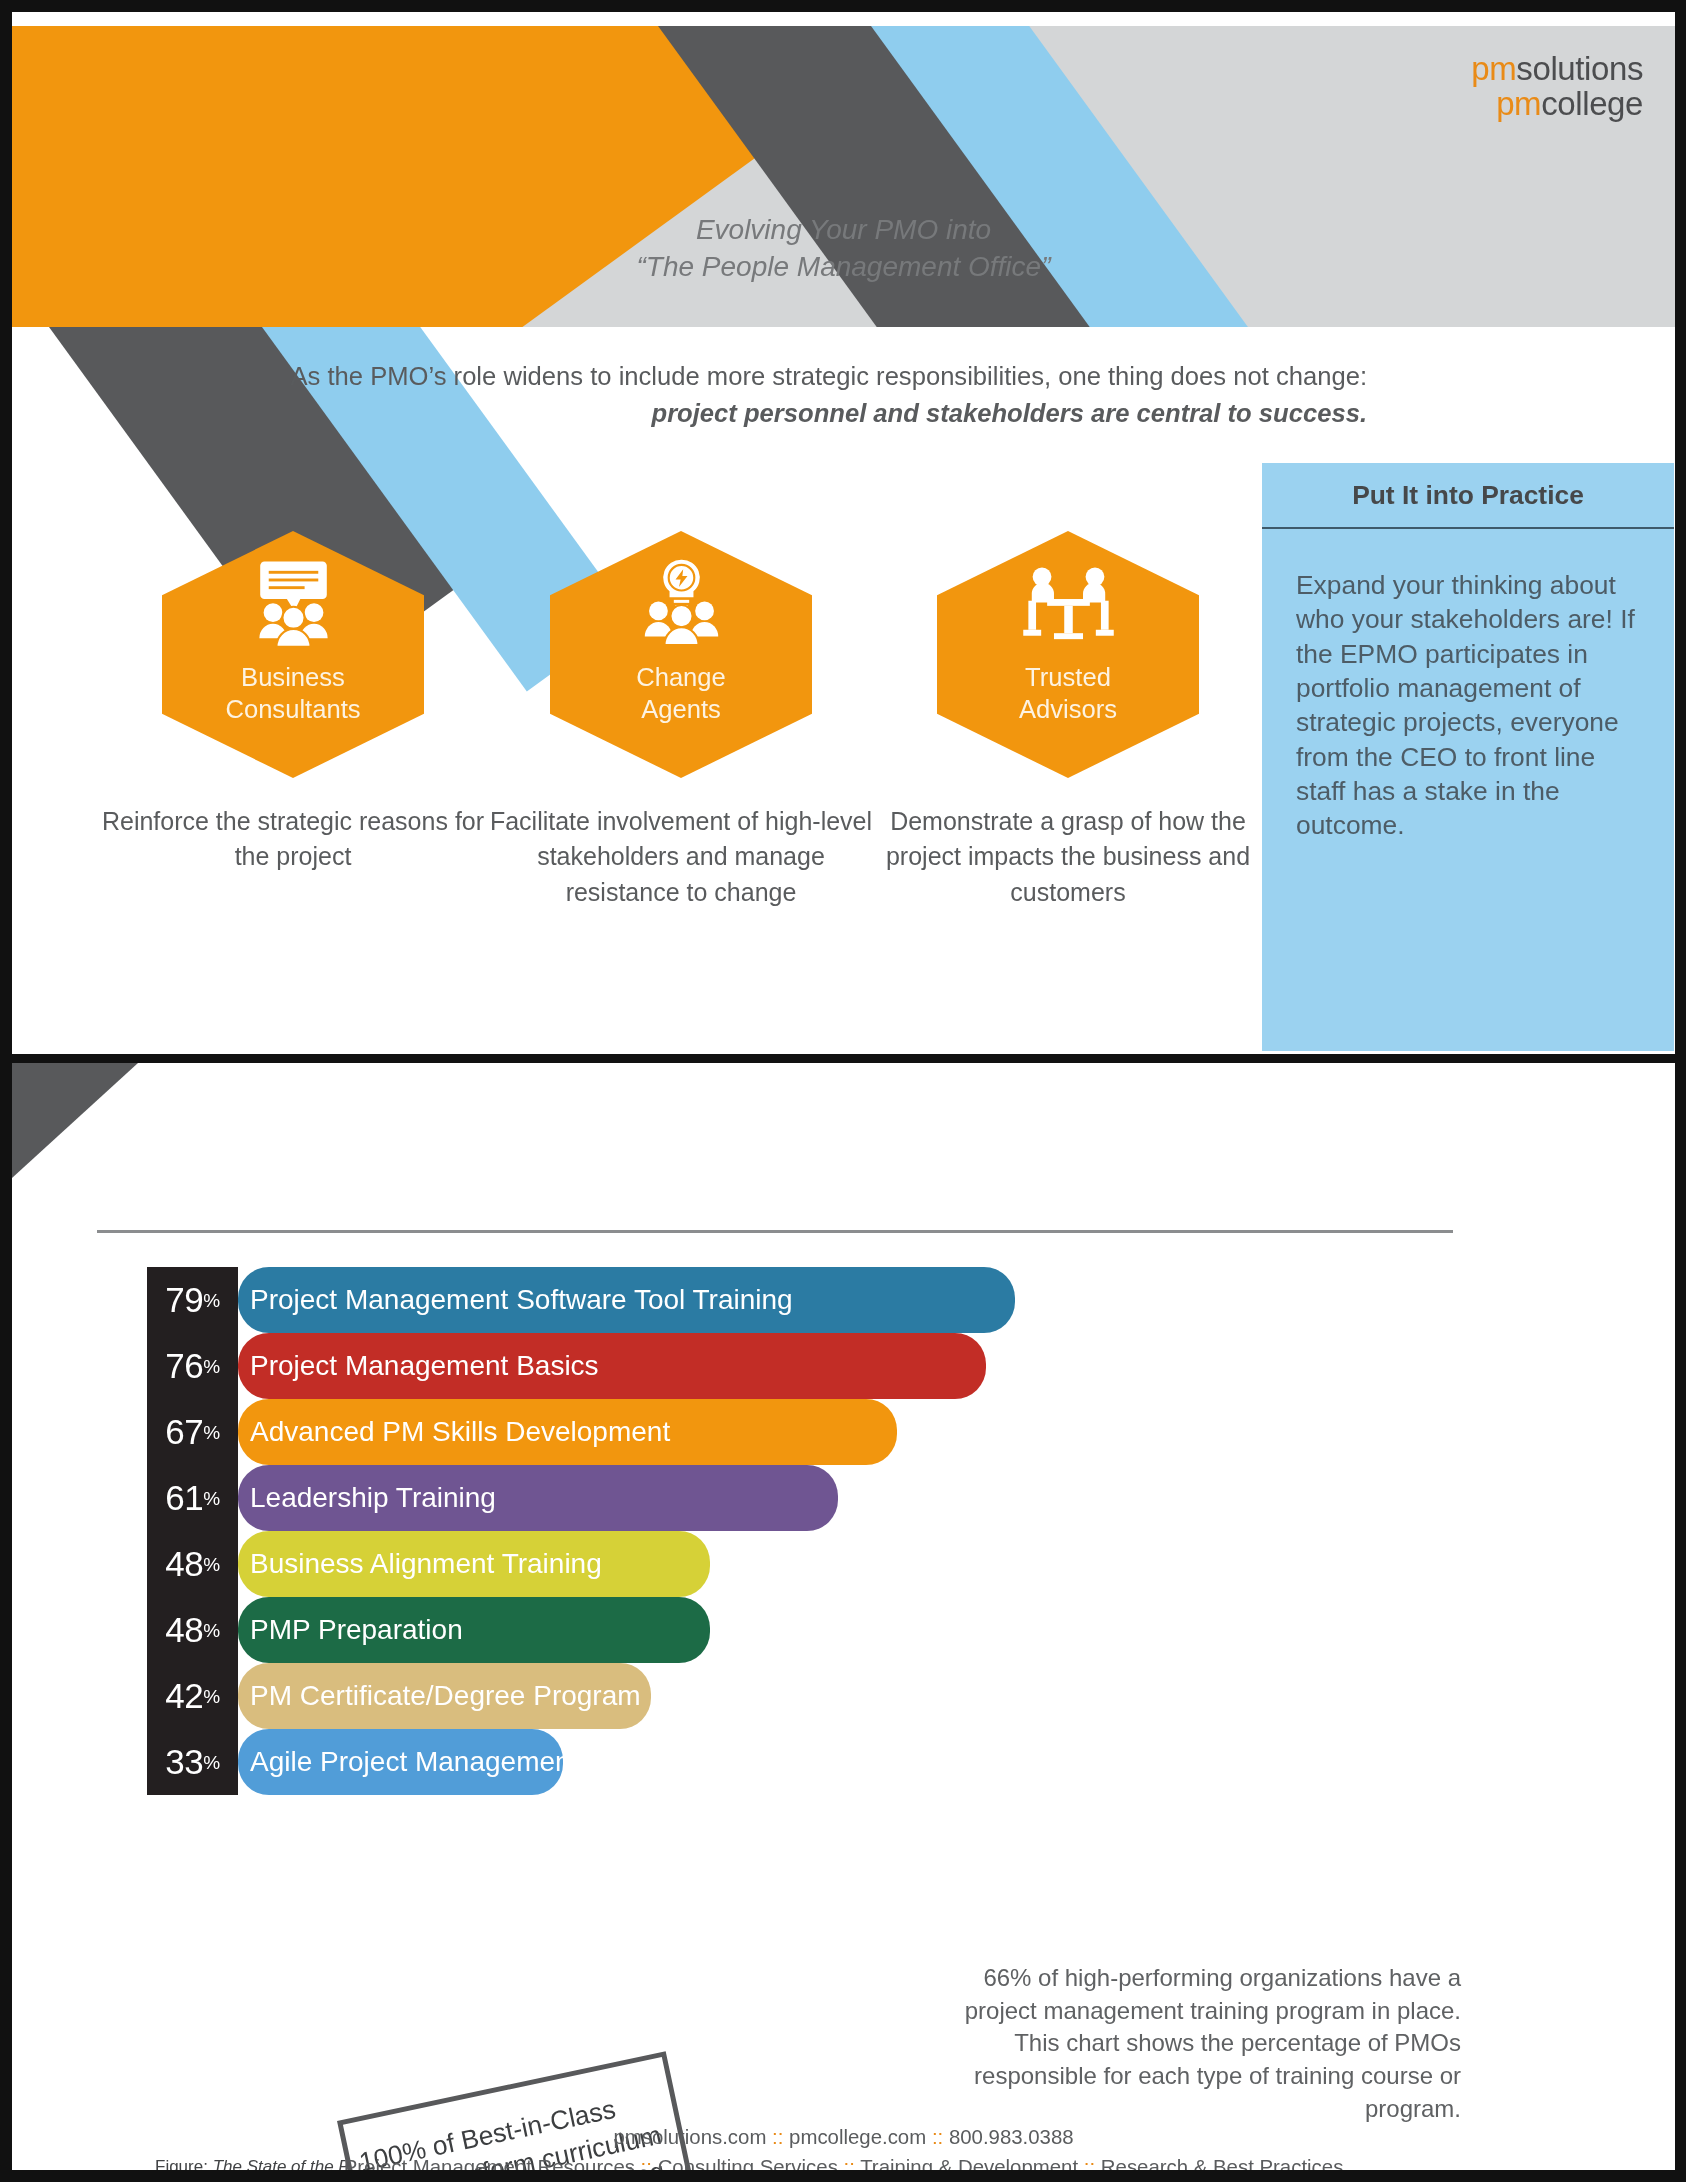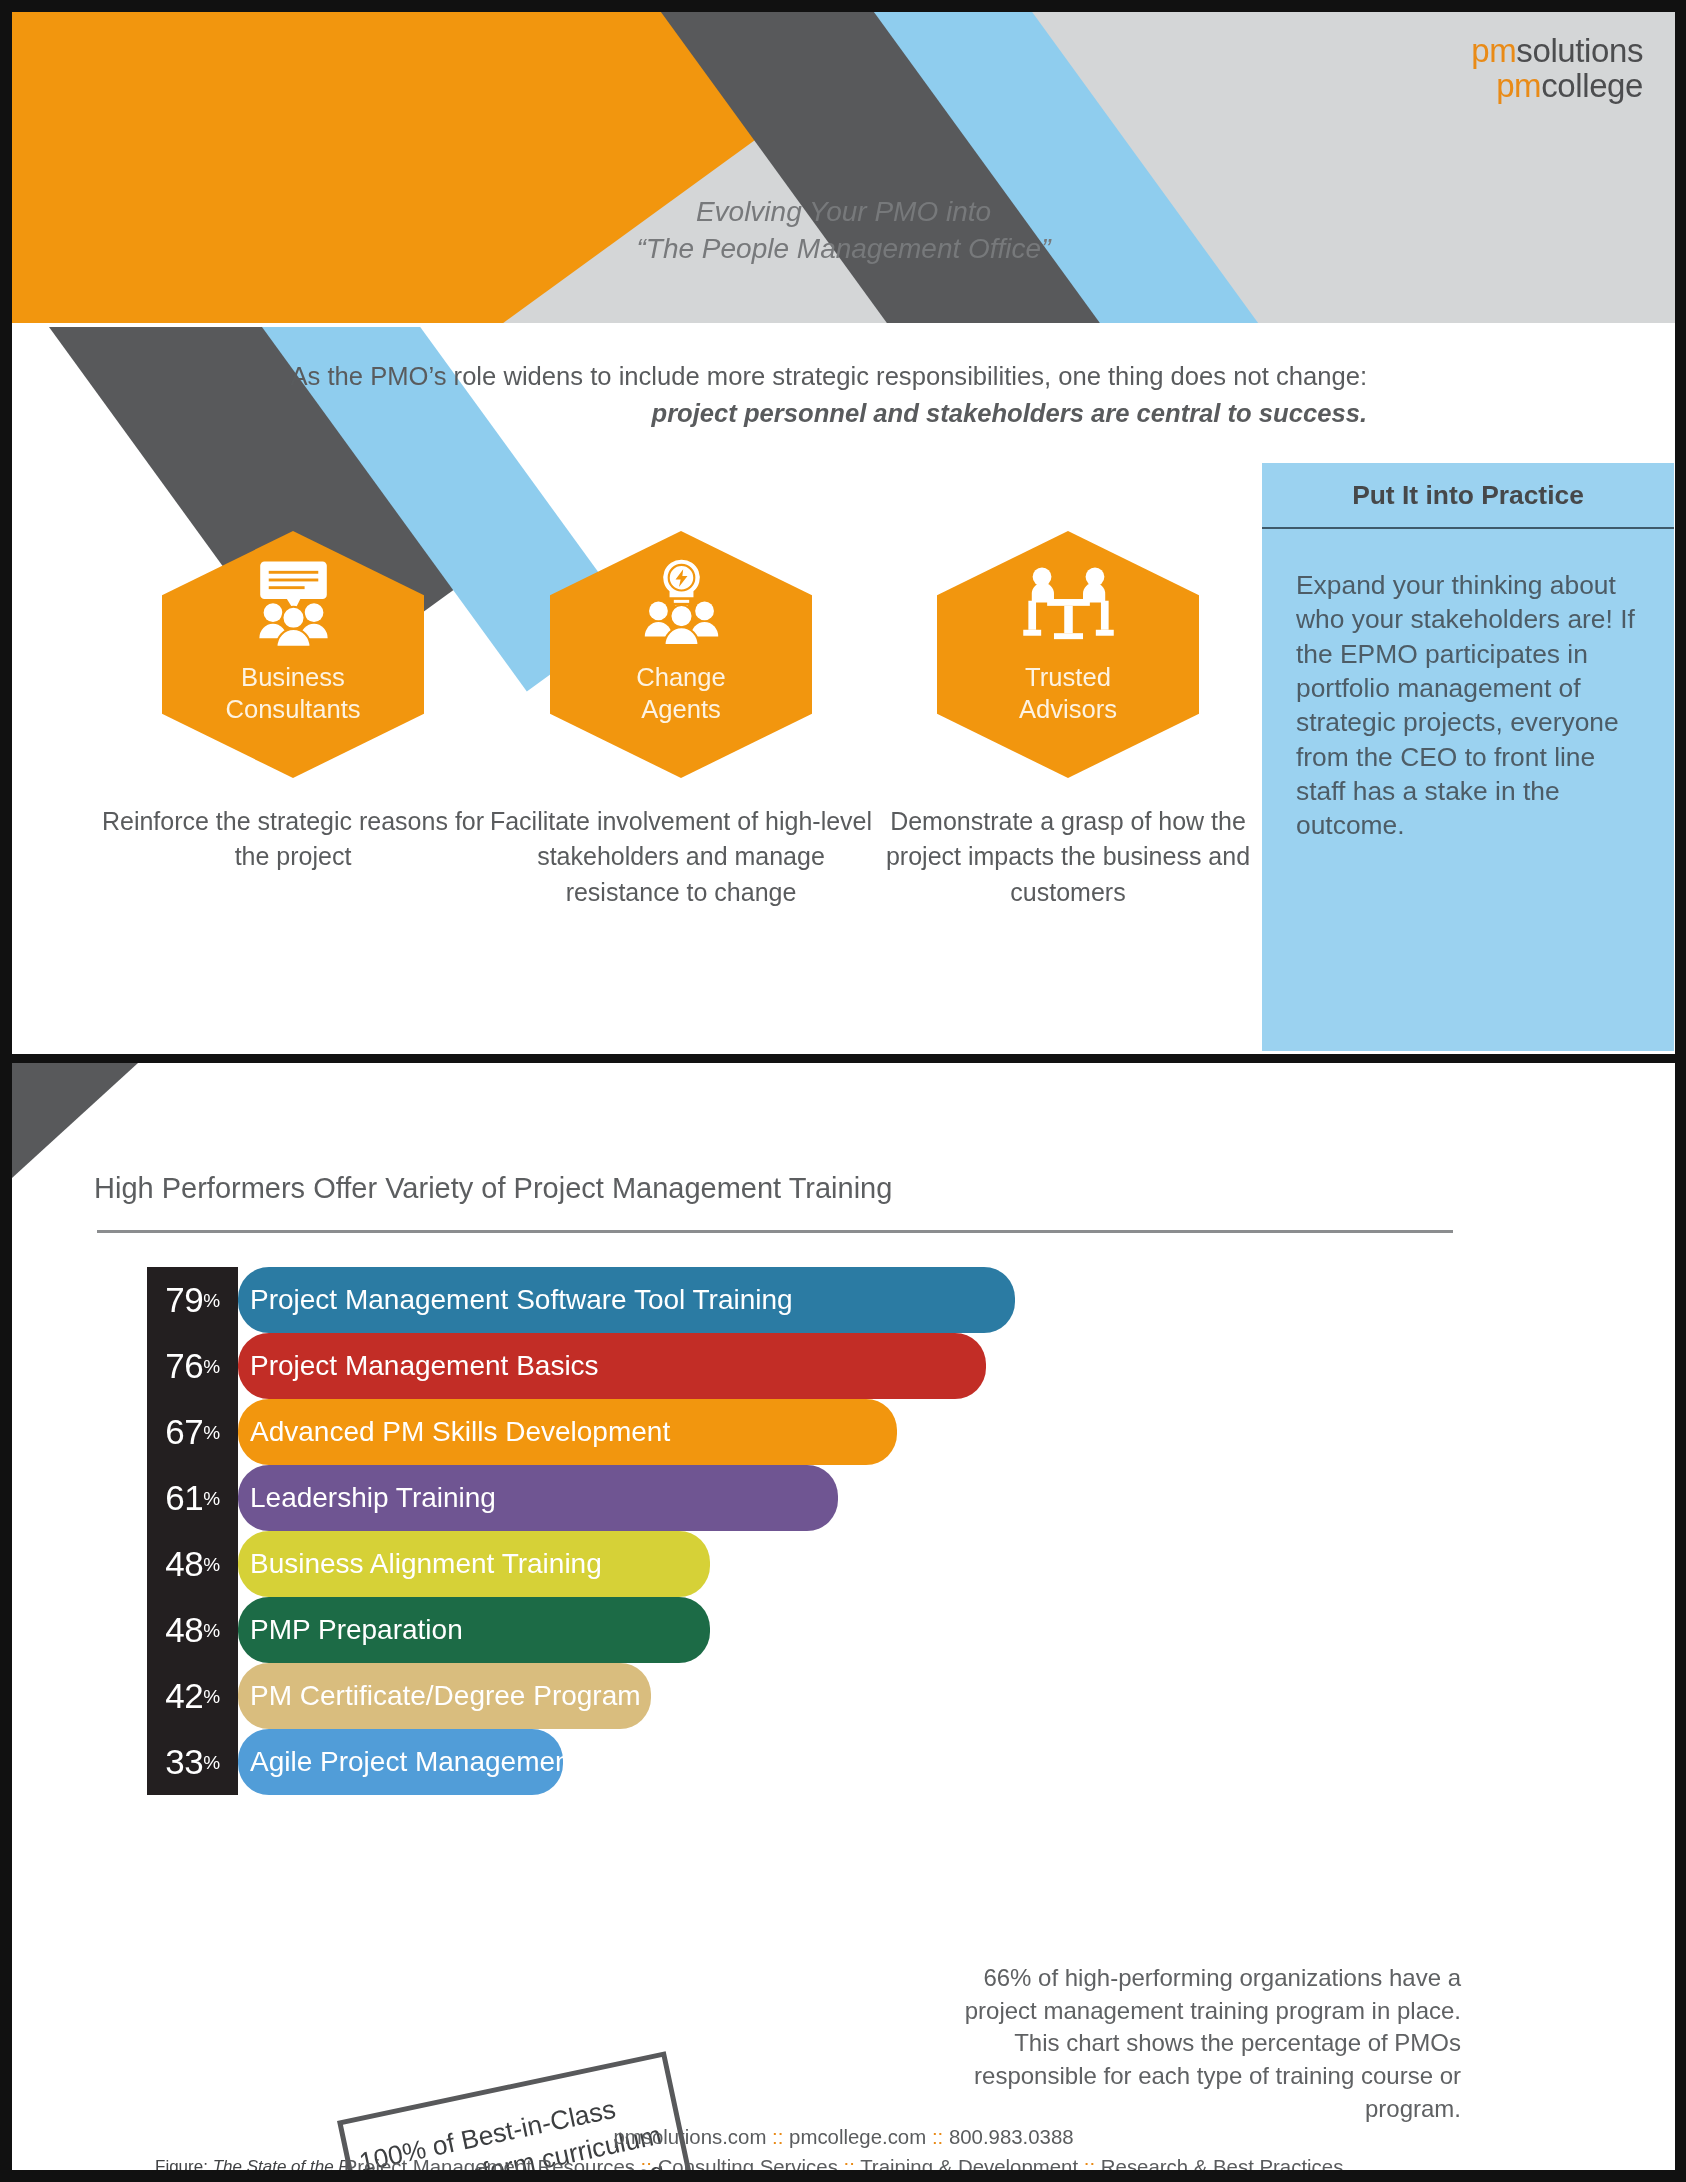--- a/index.html
+++ b/index.html
@@ -18,21 +18,21 @@
   
   .frame-line { position: absolute; background: #111111; z-index: 60; }
   .frame-top    { left: 0;   top: 0;    width: 1687px; height: 12px; }
   .frame-bottom { left: 0;   top: 2170px; width: 1687px; height: 12px; }
   .frame-left   { left: 0;   top: 0;    width: 12px;   height: 2182px; }
   .frame-right  { left: 1675px; top: 0; width: 12px;   height: 2182px; }
   .frame-mid    { left: 0; top: 1054px; width: 1687px; height: 9.4px; }
 
   
   .hero {
-    position: absolute; left: 12px; top: 8px;
+    position: absolute; left: 12px; top: 26px;
     width: 1663px; height: 315px;
     background: #d4d6d7;
     overflow: hidden;
   }
   .stripe { position: absolute; transform-origin: 0 0; }
   .stripe-orange {
     left: -528px; top: -366px; width: 988px; height: 1150px;
     background: #f2960e; transform: rotate(-36deg);
   }
   .stripe-gray {
@@ -297,21 +297,20 @@
     </div>
   </div>
 
   <div class="practice">
     <div class="practice-head">Put It into Practice</div>
     <div class="practice-body">Expand your thinking about who your stakeholders are! If the EPMO participates in portfolio management of strategic projects, everyone from the CEO to front line staff has a stake in the outcome.</div>
   </div>
 
   <div class="sec2">
     <div class="sec2-tri"></div>
-    <div class="sec2-title">High Performers Offer Variety of Project Management Training</div>
     <div class="sec2-rule"></div>
 
     <div class="chart" id="chart">
         <div class="bar-row">
           <div class="bar-pct">
             <span>79</span>
             <sup>%</sup>
           </div>
           <div class="bar-fill" style="background: rgb(43, 123, 163); width: 777px;">
             <span>Project Management Software Tool Training</span>

